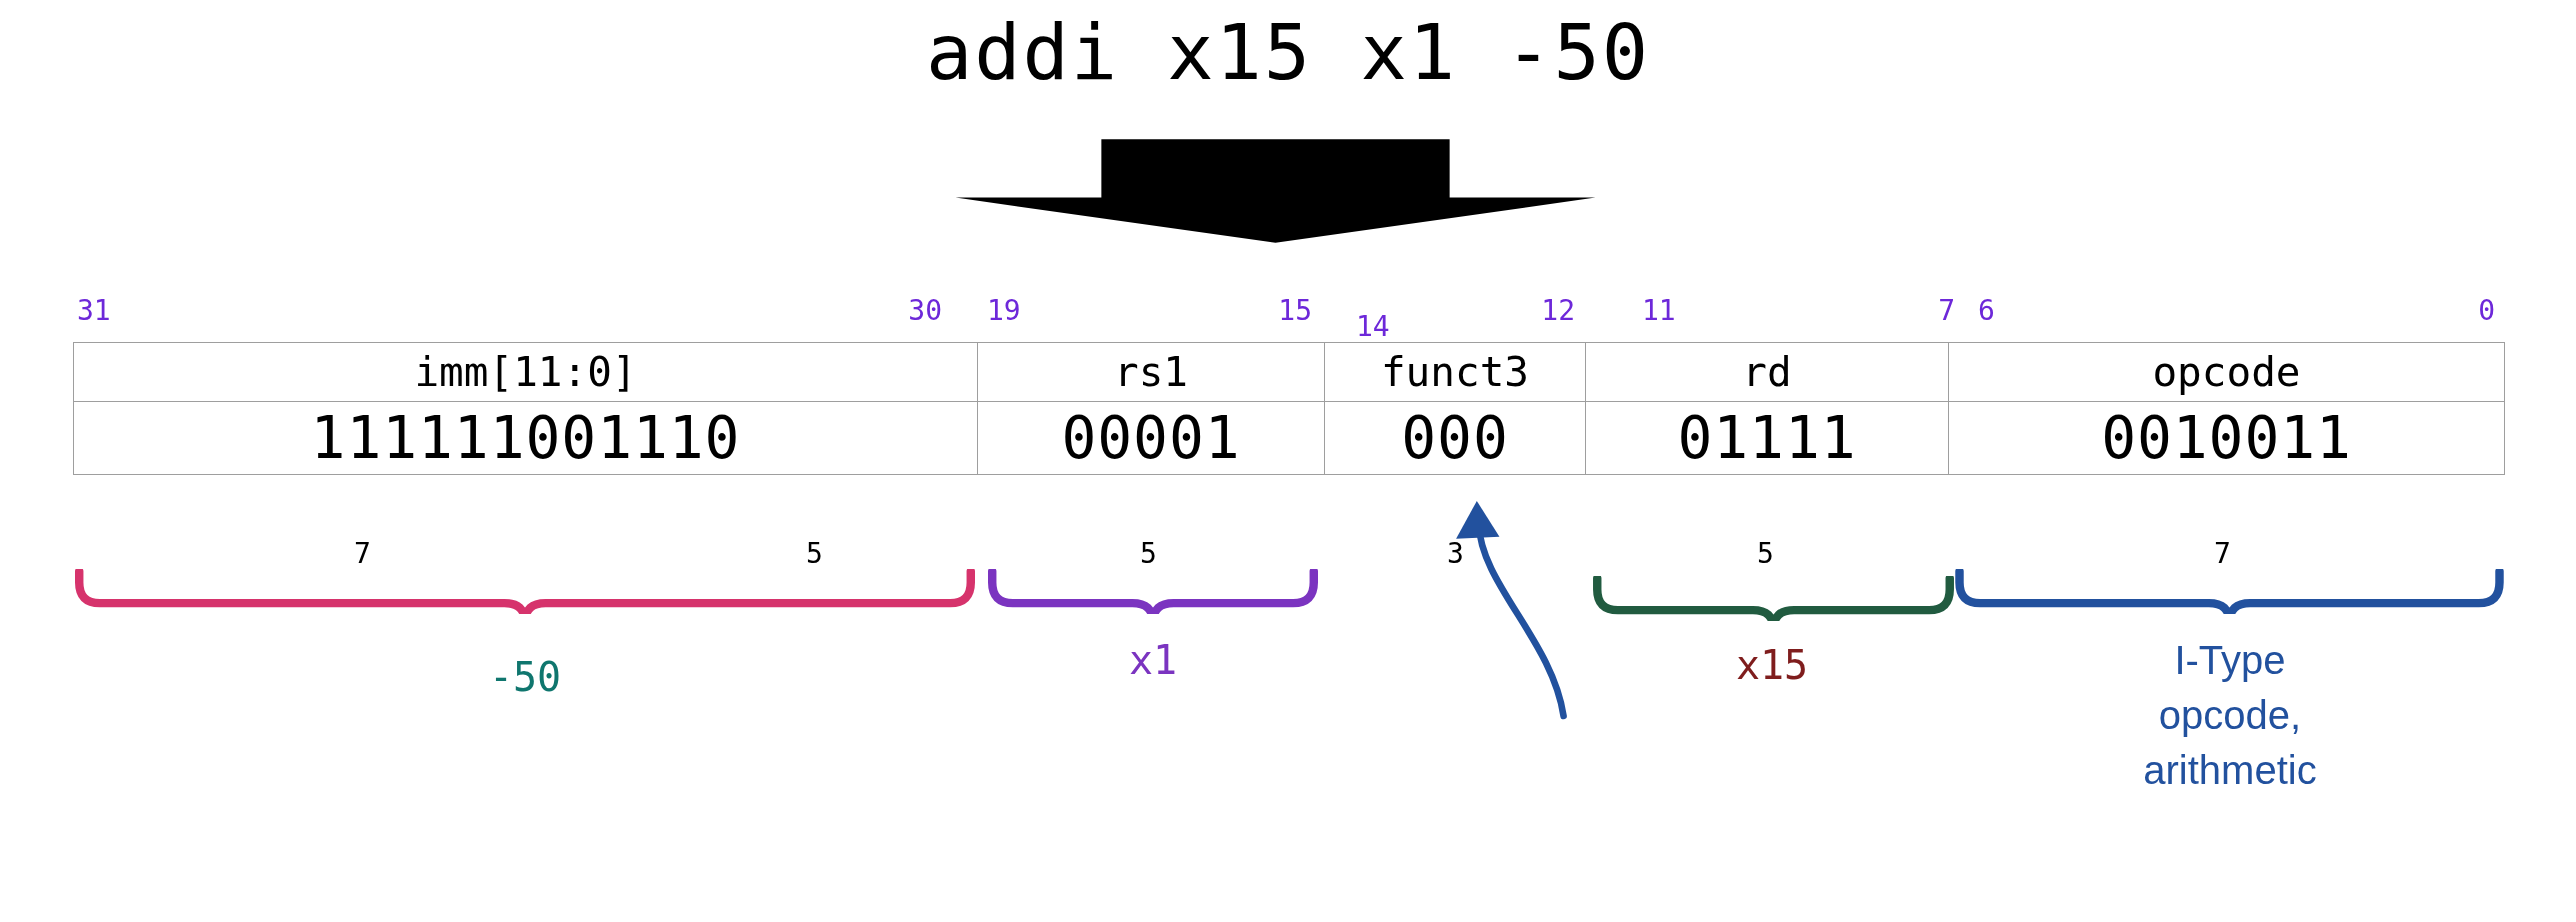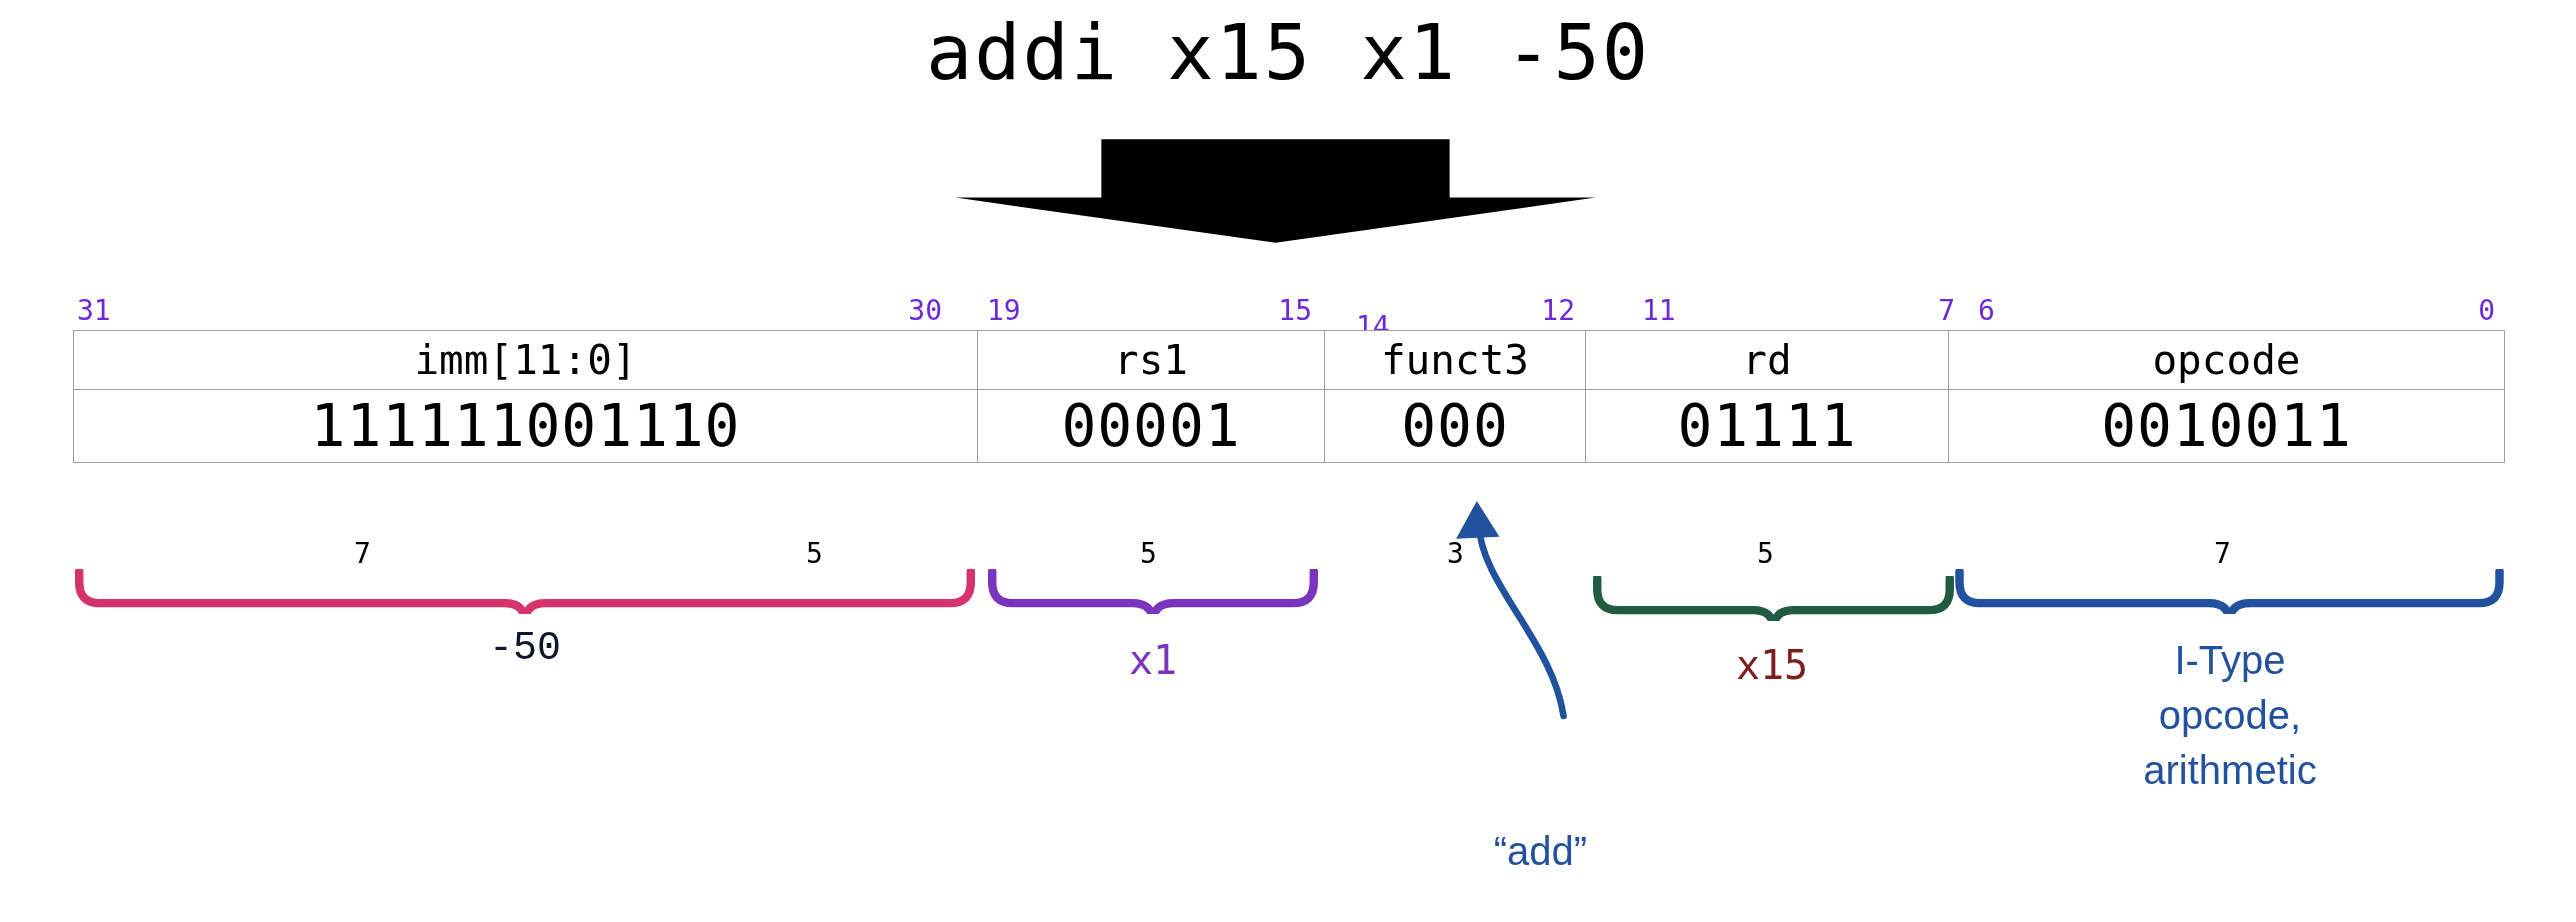--- a/index.html
+++ b/index.html
@@ -35,21 +35,21 @@
     font-size:28px;
     color:#6d28d9;
     white-space:pre;
   }
   .bl-left  { text-align:left; }
   .bl-right { text-align:right; }
 
   
   .itable {
     position:absolute;
-    left:73px; top:330px;
+    left:73px; top:342px;
     width:2430px;
     border-collapse:collapse;
     table-layout:fixed;
   }
   .itable td {
     border:1.9px solid #9e9e9e;
     text-align:center;
     color:#000000;
     padding:0;
     background:#ffffff;
@@ -160,21 +160,21 @@
       <div class="widthlabel" style="left: 1111px; width: 75px;">5</div>
       <div class="widthlabel" style="left: 1418px; width: 75px;">3</div>
       <div class="widthlabel" style="left: 1728px; width: 75px;">5</div>
       <div class="widthlabel" style="left: 2185px; width: 75px;">7</div>
     </div>
 
   <div id="annotlayer">
       <div class="brace" style="left: 73px; top: 569px;"><svg width="904" height="45" viewBox="0 0 960 48" xmlns="http://www.w3.org/2000/svg">
           <path d="M4.5,2.4000000000000004 v12 q0,22 22,22 H458 q22,0 22,20.16 q0,-20.16 22,-20.16 H933.5 q22,0 22,-22 v-12" stroke="#d6336c" stroke-width="9" fill="none" stroke-linecap="round" stroke-linejoin="round"></path>
         </svg></div>
-      <div class="annot" style="color: #0f172a; left: 318px; top: 626px; width: 414px; font-family: Liberation Mono, monospace;">-50</div>
+      <div class="annot" style="color: #0f766e; left: 318px; top: 654px; width: 414px;">-50</div>
       <div class="brace" style="left: 987px; top: 569px;"><svg width="332" height="45" viewBox="0 0 352 48" xmlns="http://www.w3.org/2000/svg">
           <path d="M4.5,2.4000000000000004 v12 q0,22 22,22 H154 q22,0 22,20.16 q0,-20.16 22,-20.16 H325.5 q22,0 22,-22 v-12" stroke="#7b34c0" stroke-width="9" fill="none" stroke-linecap="round" stroke-linejoin="round"></path>
         </svg></div>
       <div class="annot" style="color: rgb(123, 52, 192); left: 946px; top: 637px; width: 414px;">x1</div>
       <div class="brace" style="left: 1592px; top: 576px;"><svg width="363" height="45" viewBox="0 0 385 48" xmlns="http://www.w3.org/2000/svg">
           <path d="M4.5,2.4000000000000004 v12 q0,22 22,22 H170.5 q22,0 22,20.16 q0,-20.16 22,-20.16 H358.5 q22,0 22,-22 v-12" stroke="#215b40" stroke-width="9" fill="none" stroke-linecap="round" stroke-linejoin="round"></path>
         </svg></div>
       <div class="annot" style="color: #7f1d1d; left: 1565px; top: 642px; width: 414px; text-align: center;">x15</div>
       <div class="brace" style="left: 1954px; top: 569px;"><svg width="551" height="45" viewBox="0 0 585 48" xmlns="http://www.w3.org/2000/svg">
           <path d="M4.5,2.4000000000000004 v12 q0,22 22,22 H270.5 q22,0 22,20.16 q0,-20.16 22,-20.16 H558.5 q22,0 22,-22 v-12" stroke="#22519e" stroke-width="9" fill="none" stroke-linecap="round" stroke-linejoin="round"></path>
@@ -183,16 +183,15 @@
 opcode,
 arithmetic</div>
     </div>
 
   <div class="callout">
     <svg width="396" height="283" viewBox="0 0 420 300" xmlns="http://www.w3.org/2000/svg">
       <path d="M130,230 C118,150 42,90 40,26" stroke="#22519e" stroke-width="7" fill="none" stroke-linecap="round"></path>
       <polygon points="38,2 62,40 16,42" fill="#22519e"></polygon>
     </svg>
   </div>
-  <div class="annot" id="funct3-label" style="color: rgb(34, 81, 158); left: 1352px; top: 829px; width: 377px; font-family: &quot;Liberation Sans&quot;, sans-serif;">“add”</div>
 
 </div>
 
 
 </body></html>

